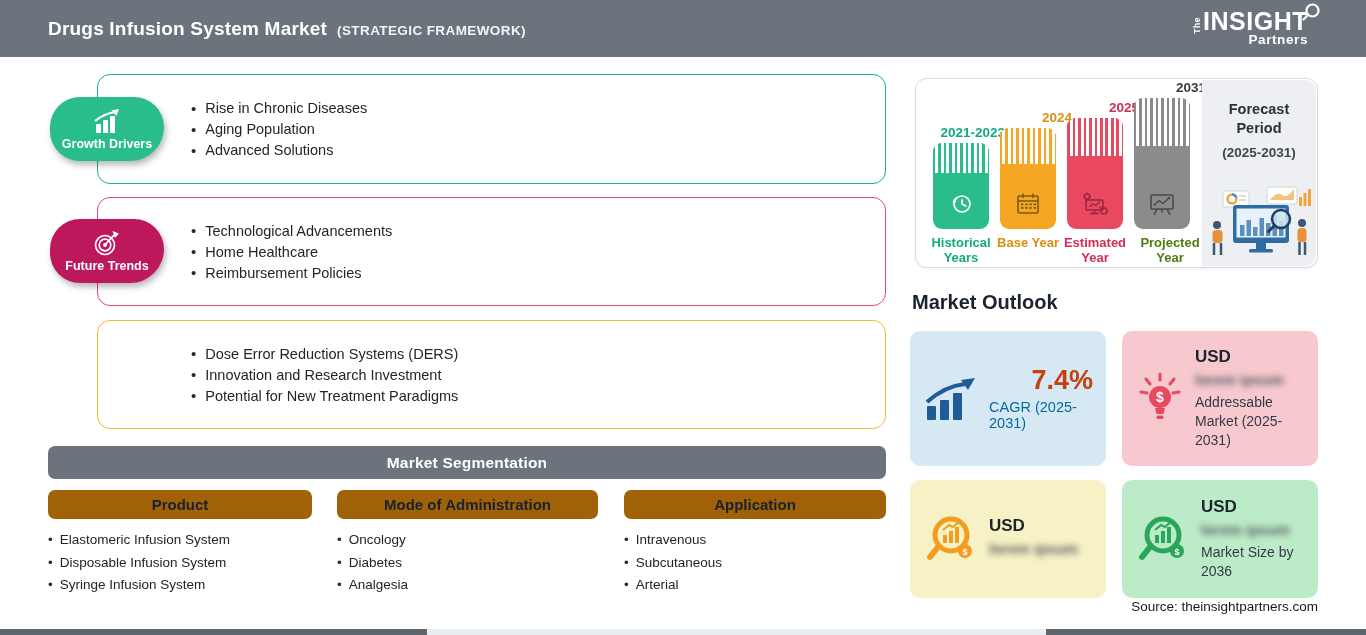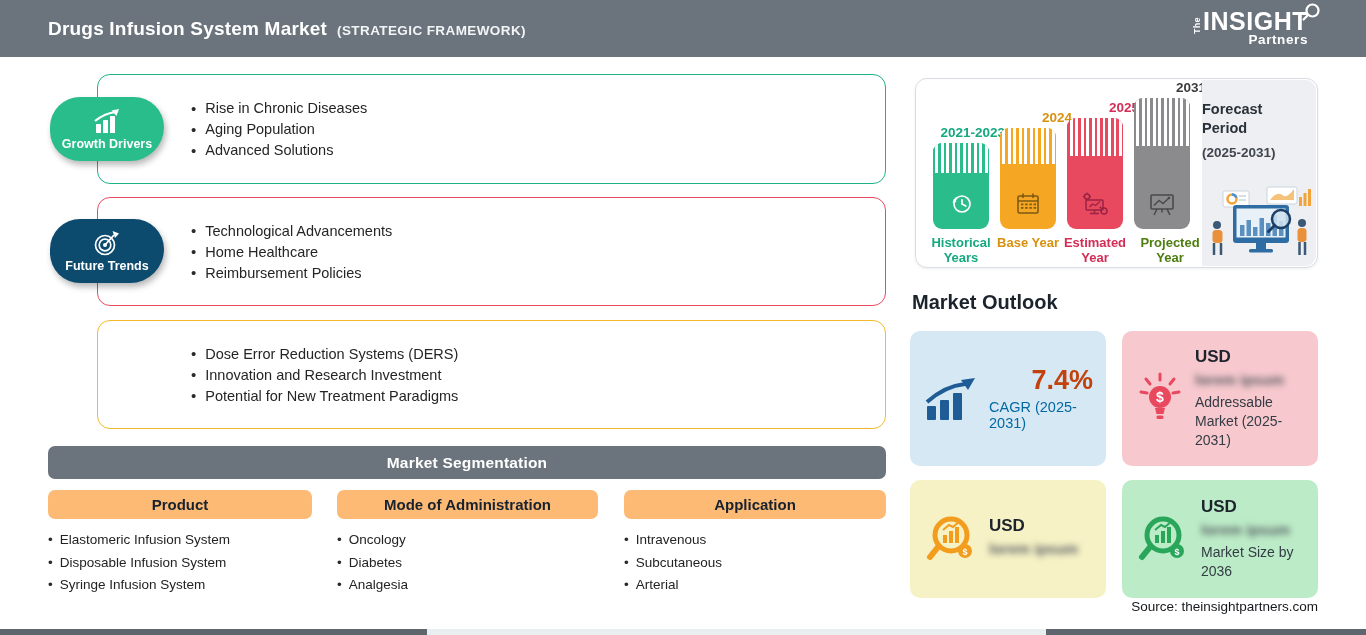--- a/index.html
+++ b/index.html
@@ -25,49 +25,49 @@
   .fw-row-2 { top:197px; height:109px; }
   .fw-row-3 { top:320px; height:109px; }
   .fw-box { position:absolute; left:49px; right:0; top:0; bottom:0; border:1.6px solid; border-radius:13px; background:#fff; }
   .fw-row-1 .fw-box { border-color:#1fb287; }
   .fw-row-2 .fw-box { border-color:#e84b60; }
   .fw-row-3 .fw-box { border-color:#f2bb2e; }
   .fw-badge { position:absolute; left:2px; width:114px; height:64px; border-radius:32px 32px 36px 32px;
               display:flex; flex-direction:column; align-items:center; justify-content:center; gap:2px;
               box-shadow:2px 4px 6px rgba(0,0,0,0.28); z-index:2; }
   .fw-row-1 .fw-badge { top:23px; background:#29bd8b; }
-  .fw-row-2 .fw-badge { top:22px; background:#0c4a6e; }
+  .fw-row-2 .fw-badge { top:22px; background:#be185d; }
   .fw-row-3 .fw-badge { top:22px; background:#f8a11d; }
   .fw-badge-label { color:#fff; font-size:12.5px; font-weight:700; }
   .fw-list { position:absolute; left:143px; top:0; bottom:0; list-style:none; display:flex; flex-direction:column; justify-content:center; gap:4px; }
   .fw-list li { font-size:14.5px; color:#252525; display:flex; align-items:center; }
   .fw-list li::before { content:"•"; margin-right:9px; font-size:15px; color:#2a2a2a; }
 
   
   .seg-title-bar { position:absolute; left:48px; top:446px; width:838px; height:33px; background:#6b747d; border-radius:7px;
                    color:#fff; font-size:15.5px; font-weight:700; display:flex; align-items:center; justify-content:center; letter-spacing:0.2px; }
   .seg-col { position:absolute; top:490px; }
   .seg-col-1 { left:48px; width:264px; }
   .seg-col-2 { left:337px; width:261px; }
   .seg-col-3 { left:624px; width:262px; }
-  .seg-pill { height:29px; background:#fdba74; border-radius:7px; display:flex; align-items:center; justify-content:center;
+  .seg-pill { height:29px; background:#a16207; border-radius:7px; display:flex; align-items:center; justify-content:center;
               font-size:15px; font-weight:700; color:#17222e; }
   .seg-list { list-style:none; margin-top:13px; display:flex; flex-direction:column; gap:7.5px; }
   .seg-list li { font-size:13.5px; color:#232323; display:flex; align-items:center; }
   .seg-list li::before { content:"•"; margin-right:7px; color:#2a2a2a; }
 
   
   .timeline-card { position:absolute; left:915px; top:78px; width:403px; height:190px; border:1px solid #d9dde2; border-radius:12px; background:#fff; box-shadow:0 1px 3px rgba(40,50,60,0.08); }
   .tbar { position:absolute; bottom:38px; width:56px; border-radius:9px; background:var(--c); overflow:hidden; }
   .tbar::before { content:""; position:absolute; top:0; left:0; right:0; height:var(--sh);
                   background:repeating-linear-gradient(90deg, var(--c) 0 2.5px, #fff 2.5px 5.5px); }
   .tbar-icon { position:absolute; bottom:12px; left:50%; transform:translateX(-50%); }
   .tyear { position:absolute; width:84px; text-align:right; font-size:13.5px; font-weight:800; }
   .tlabel { position:absolute; top:157px; width:76px; text-align:center; font-size:13px; font-weight:700; line-height:1.15; }
-  .forecast-panel { position:absolute; right:1px; top:1px; bottom:1px; width:114px; background:#edeff2; border-radius:0 11px 11px 0; text-align:left; padding-top:20px; }
+  .forecast-panel { position:absolute; right:1px; top:1px; bottom:1px; width:114px; background:#edeff2; border-radius:0 11px 11px 0; text-align:center; padding-top:20px; }
   .forecast-title { font-size:14.5px; font-weight:700; color:#2b3138; line-height:1.3; }
   .forecast-range { font-size:13.5px; font-weight:600; color:#40464e; margin-top:7px; }
   .forecast-illustration { position:absolute; left:50%; transform:translateX(-50%); bottom:5px; }
 
   
   .outlook-heading { position:absolute; left:912px; top:291px; font-size:20px; font-weight:700; color:#1b232d; }
   .ol-card { position:absolute; border-radius:10px; display:flex; align-items:center; padding:0 13px; gap:10px; }
   .ol-card-cagr  { left:910px;  top:331px; width:196px; height:135px; background:#d7e8f5; }
   .ol-card-pink  { left:1122px; top:331px; width:196px; height:135px; background:#f7c9ce; }
   .ol-card-yellow{ left:910px;  top:480px; width:196px; height:118px; background:#f6f2c5; }

